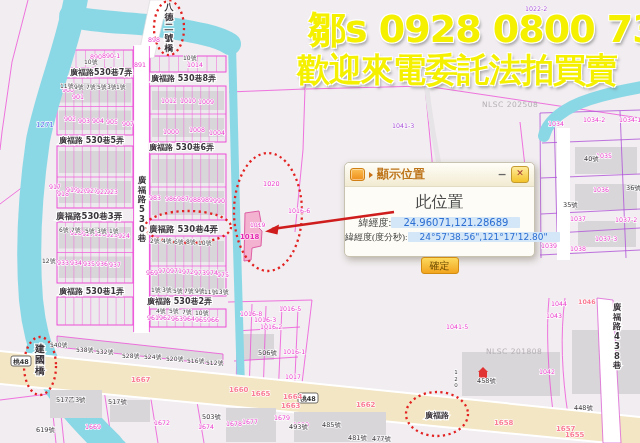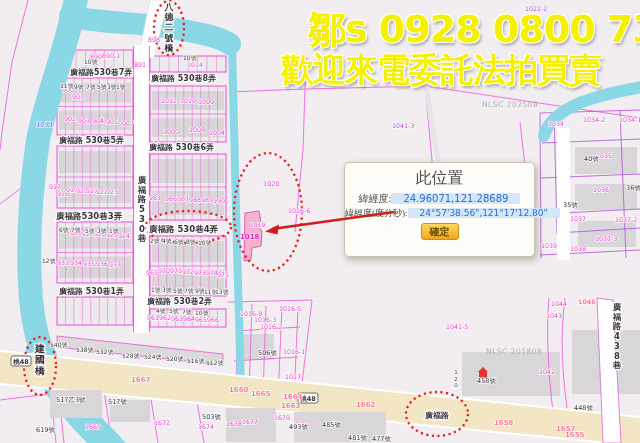--- a/index.html
+++ b/index.html
@@ -13,21 +13,21 @@
   text.hn{fill:#3a363b;stroke:#fff;stroke-width:1.3;paint-order:stroke;}
   text.rn{fill:#f97d95;font-weight:bold;stroke:#fff;stroke-width:1.2;paint-order:stroke;}
   text.bl{fill:#5b65ea;stroke:#fff;stroke-width:1.1;paint-order:stroke;}
   text.pu{fill:#a74fd6;stroke:#fff;stroke-width:1.1;paint-order:stroke;}
   text.wm{fill:#b4b0b4;letter-spacing:.5px;}
   text.bdg{fill:#333;font-weight:bold;}
 
   .ad{position:absolute;font-weight:bold;color:#f4f000;white-space:nowrap;z-index:3;
       text-shadow:-1px -1px 0 #fff,1px -1px 0 #fff,-1px 1px 0 #fff,1px 1px 0 #fff,2px 3px 3px rgba(110,110,110,.55);}
   .ad1{left:308px;top:4px;font-size:38px;letter-spacing:-1px;}
-  .ad2{left:281px;top:48px;font-size:33px;letter-spacing:-1px;text-align:right;}
+  .ad2{left:297px;top:48px;font-size:33px;letter-spacing:-1px;text-align:right;}
 
   .dialog{position:absolute;left:344px;top:162px;width:189px;height:93px;z-index:5;
           background:#fdfcf6;border:1px solid #c8c2b0;border-radius:5px;
           box-shadow:2px 3px 7px rgba(80,70,40,.35);font-size:10px;color:#3d3d3d;}
   .dlg-header{height:24px;background:linear-gradient(#fffef8,#f2ebd2);border-bottom:1px solid #e3dcc2;
           border-radius:5px 5px 0 0;display:flex;align-items:center;padding:0 5px;box-sizing:border-box;}
   .dlg-icon{width:13px;height:11px;background:linear-gradient(#fbbf53,#ef8f1a);border:1px solid #d07f12;
           border-radius:3px;box-shadow:inset 0 0 0 1px rgba(255,255,255,.45);}
   .dlg-caret{width:0;height:0;border-left:4px solid #c96f15;border-top:3px solid transparent;
           border-bottom:3px solid transparent;margin:0 2px 0 4px;}
@@ -36,23 +36,23 @@
           line-height:12px;cursor:default;}
   .dlg-close{width:16px;height:15px;margin-left:3px;background:linear-gradient(#ffeb9d,#f3c32a);
           border:1px solid #c39b2e;border-radius:3px;color:#a03838;font-weight:bold;font-size:9px;
           line-height:13px;text-align:center;cursor:default;}
   .dlg-body{text-align:center;padding-top:3px;}
   .dlg-loc{font-size:16px;color:#4a4a4a;margin:2px 0 3px;}
   .dlg-row{line-height:14px;white-space:nowrap;}
   .dlg-row.dms{font-size:9px;}
   .dlg-label{color:#3c3c3c;font-family:Liberation Serif, serif;}
   .dlg-value{color:#2c6ed2;background:#d3e7f8;padding:0 12px;border-radius:1px;}
-  .dlg-btn{display:inline-block;margin-top:3px;width:36px;height:15px;line-height:15px;
+  .dlg-btn{display:inline-block;margin-top:13px;width:36px;height:15px;line-height:15px;
           background:linear-gradient(#fcd95d,#f2a51f);border:1px solid #d28c12;border-radius:3px;
-          font-size:10px;color:#6b4a00;font-weight:bold;}
+          font-size:10px;color:#6b4a00;font-weight:normal;}
   #arrow-overlay{position:absolute;left:0;top:0;z-index:6;pointer-events:none;}
 </style>
 </head>
 <body>
 
 <div class="stage">
 
   <svg id="map" width="640" height="443" viewBox="0 0 640 443">
 
     <rect x="0" y="0" width="640" height="443" fill="#f1edf0"></rect>
@@ -419,20 +419,27 @@
         <text x="456" y="374" font-size="5.5" text-anchor="middle" class="hn">1</text>
         <text x="456" y="380.7" font-size="5.5" text-anchor="middle" class="hn">2</text>
         <text x="456" y="387.4" font-size="5.5" text-anchor="middle" class="hn">0</text>
       </g>
   </svg>
 
   <div class="ad ad1">鄒s 0928 0800 73</div>
   <div class="ad ad2">歡迎來電委託法拍買賣</div>
 
   <div class="dialog">
+    <div class="dlg-header">
+      <span class="dlg-icon"></span>
+      <span class="dlg-caret"></span>
+      <span class="dlg-title">顯示位置</span>
+      <span class="dlg-min">−</span>
+      <span class="dlg-close">✕</span>
+    </div>
     <div class="dlg-body">
       <div class="dlg-loc">此位置</div>
       <div class="dlg-row">
         <span class="dlg-label">緯經度:</span><span class="dlg-value">24.96071,121.28689</span>
       </div>
       <div class="dlg-row dms">
         <span class="dlg-label">緯經度(度分秒):</span><span class="dlg-value">24°57'38.56",121°17'12.80"</span>
       </div>
       <span class="dlg-btn">確定</span>
     </div>

